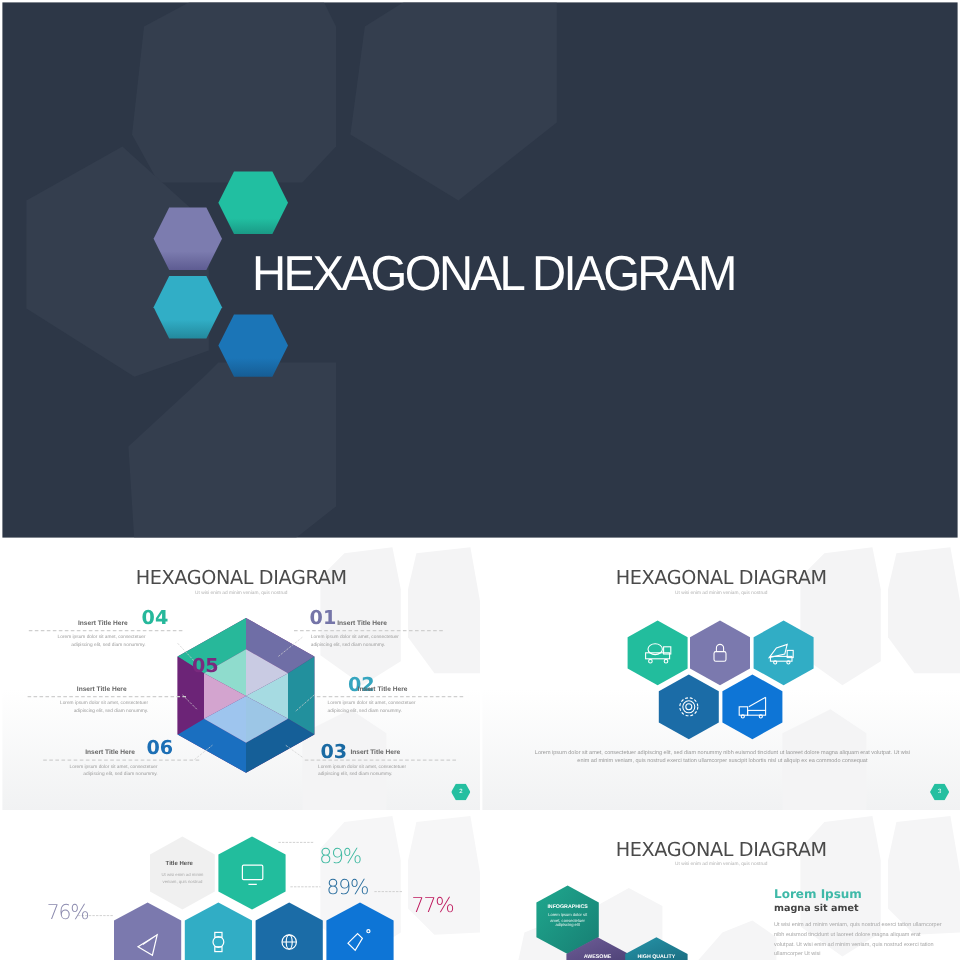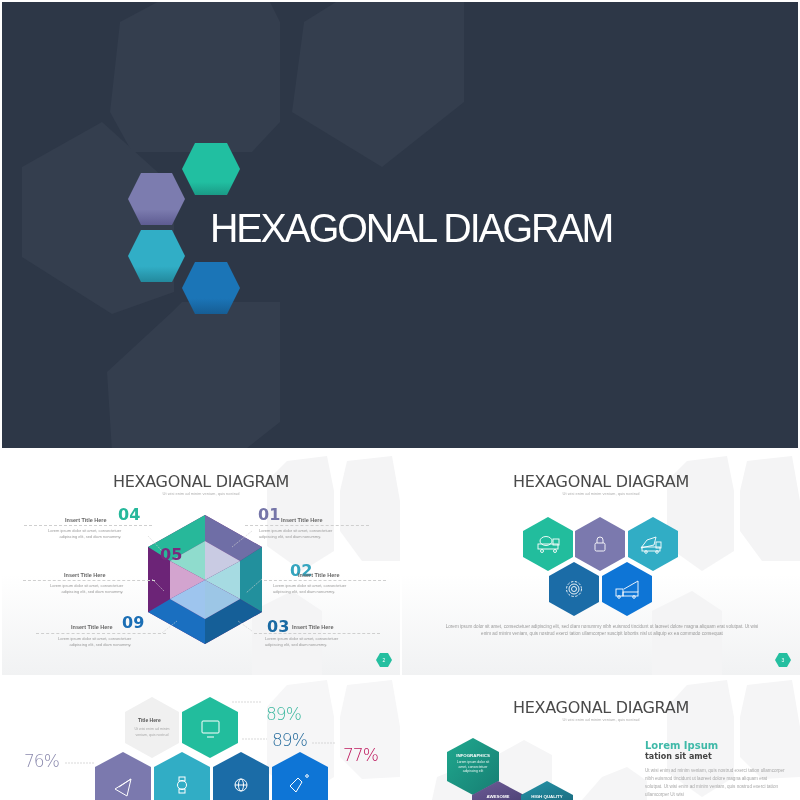--- a/index.html
+++ b/index.html
@@ -120,21 +120,21 @@
       </div>
 
     <div class="num" style="left: 114px; top: 94px; color: rgb(122, 42, 126); margin-left: 44px;">05</div>
     <div class="ins" style="left:62px; top:121px;">Insert Title Here</div>
     <div class="dash" style="left:21px; top:129px; width:132px;"></div>
     <div class="lor" style="left:48px; top:132px; text-align:right;">
         <div>Lorem ipsum dolor sit amet, consectetuer</div>
         <div style="text-align:right">adipiscing elit, sed diam nonummy.</div>
       </div>
 
-    <div class="num" style="left: 120px; top: 162px; color: rgb(28, 111, 181);">09</div>
+    <div class="num" style="left: 120px; top: 162px; color: rgb(28, 111, 181);">06</div>
     <div class="ins" style="left:69px; top:173px;">Insert Title Here</div>
     <div class="dash" style="left:34px; top:182px; width:130px;"></div>
     <div class="lor" style="left:56px; top:185px; text-align:right;">
         <div>Lorem ipsum dolor sit amet, consectetuer</div>
         <div style="text-align:right">adipiscing elit, sed diam nonummy.</div>
       </div>
 
     <div class="num" style="left: 256px; top: 54px; color: rgb(117, 117, 168);">01</div>
     <div class="ins" style="left:279px; top:66px;">Insert Title Here</div>
     <div class="dash" style="left:243px; top:74px; width:124px;"></div>
@@ -271,21 +271,21 @@
         <line x1="230" y1="25" x2="260" y2="25"></line>
         <line x1="240" y1="62" x2="265" y2="62"></line>
         <line x1="310" y1="66" x2="334" y2="66"></line>
       </g>
     </svg>
     <div class="ttl4" style="left:136px; top:40px;">Title Here</div>
     <div class="txt4" style="left:122px; top:49px; width:56px;">
         <div>Ut wisi enim ad minim</div>
         <div>veniam, quis nostrud</div>
       </div>
-    <div class="pct" style="left:22px; top:74px; color:#8b8aae;">76%</div>
+    <div class="pct" style="left:37px; top:74px; color:#8b8aae;">76%</div>
     <div class="pct" style="left:264px; top:27px; color:#3fb9a1;">89%</div>
     <div class="pct" style="left:270px; top:53px; color:#2a6e9e;">89%</div>
     <div class="pct" style="left:341px; top:68px; color:#be185d;">77%</div>
   </div>
 
   <div class="slide" style="left:402px; top:677px; height:123px; background:#ffffff;">
     <svg class="bg" width="398" height="123">
       <defs>
         <linearGradient id="g5a" x1="0" y1="0" x2="1" y2="1">
             <stop offset="0" stop-color="#1fa88e"></stop>
@@ -311,17 +311,17 @@
       <polygon points="96,104 122,118 122,123 70,123 70,118" fill="url(#g5b)"></polygon>
       <polygon points="145,104 171,118 171,123 119,123 119,118" fill="url(#g5c)"></polygon>
     </svg>
     <div class="hexlbl" style="left:50px; top:76px; width:42px;">INFOGRAPHICS</div>
     <div class="hexsm" style="left:52px; top:83px; width:38px;">Lorem ipsum dolor sit amet, consectetuer adipiscing elit</div>
     <div class="hexlbl" style="left:76px; top:117px; width:40px;">AWESOME</div>
     <div class="hexlbl" style="left:124px; top:117px; width:42px;">HIGH QUALITY</div>
     <div class="s-title">HEXAGONAL DIAGRAM</div>
     <div class="s-sub">Ut wisi enim ad minim veniam, quis nostrud</div>
     <div class="lorem-big" style="left:243px; top:63px;">Lorem Ipsum</div>
-    <div class="dolor" style="left:243px; top:75px;">tation sit amet</div>
+    <div class="dolor" style="left:243px; top:75px;">magna sit amet</div>
     <div class="para5" style="left:243px; top:90px;">Ut wisi enim ad minim veniam, quis nostrud exerci tation ullamcorper nibh euismod tincidunt ut laoreet dolore magna aliquam erat volutpat. Ut wisi enim ad minim veniam, quis nostrud exerci tation ullamcorper Ut wisi</div>
   </div>
 
 </div>
 
 </body></html>

